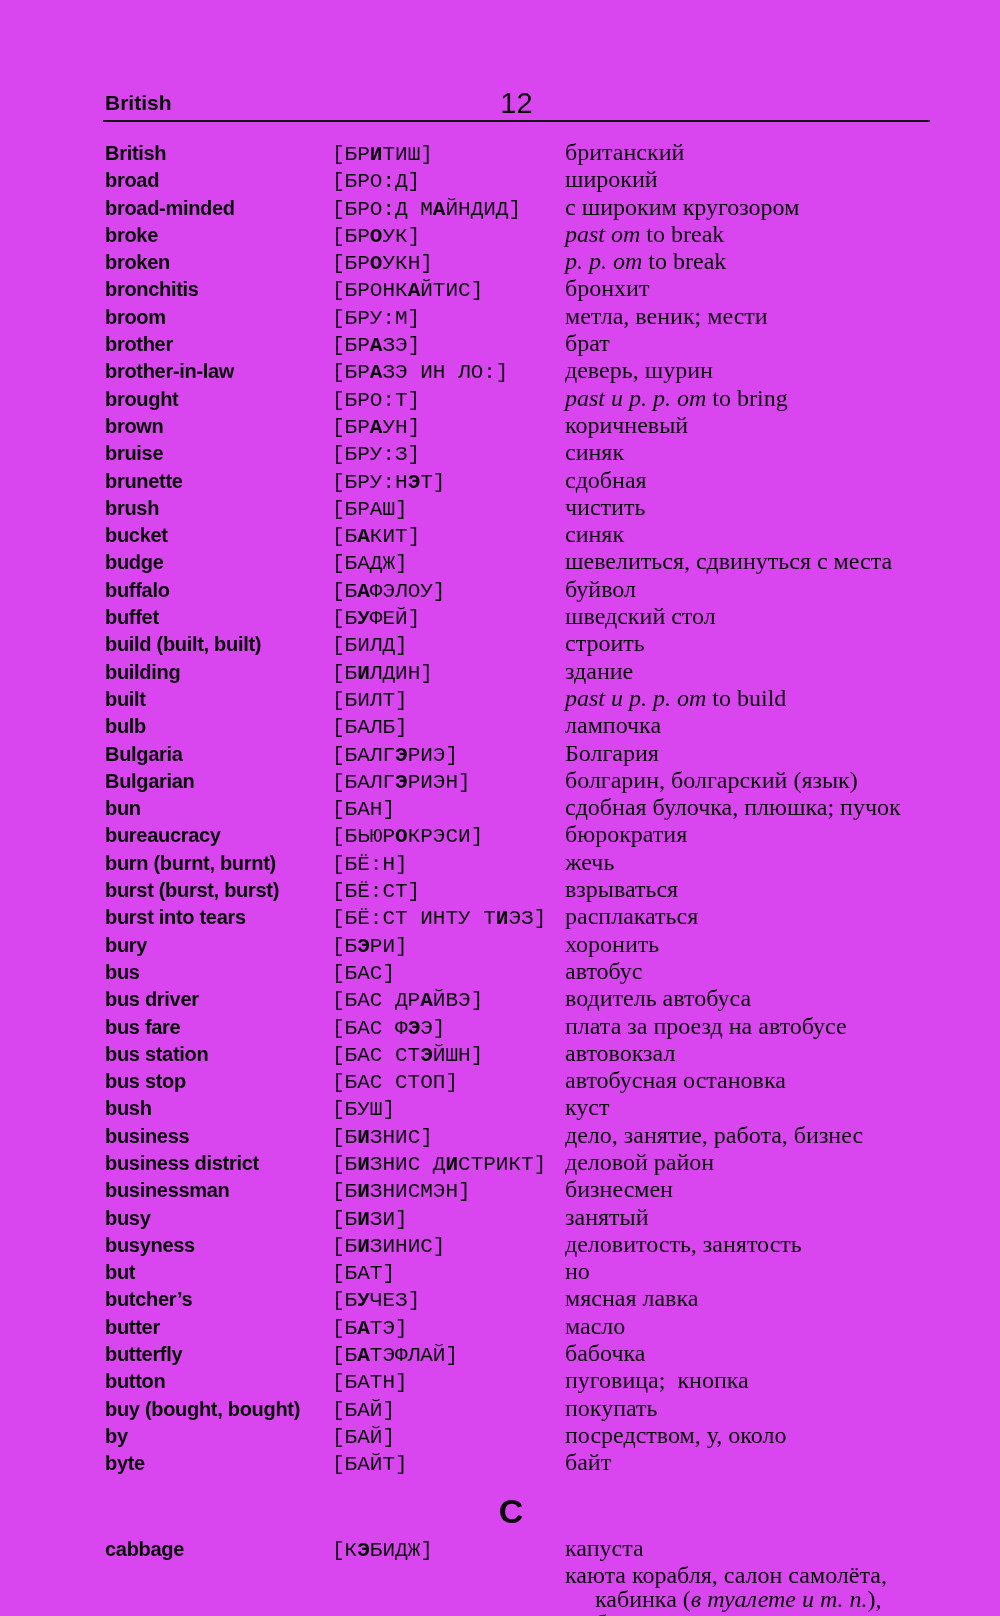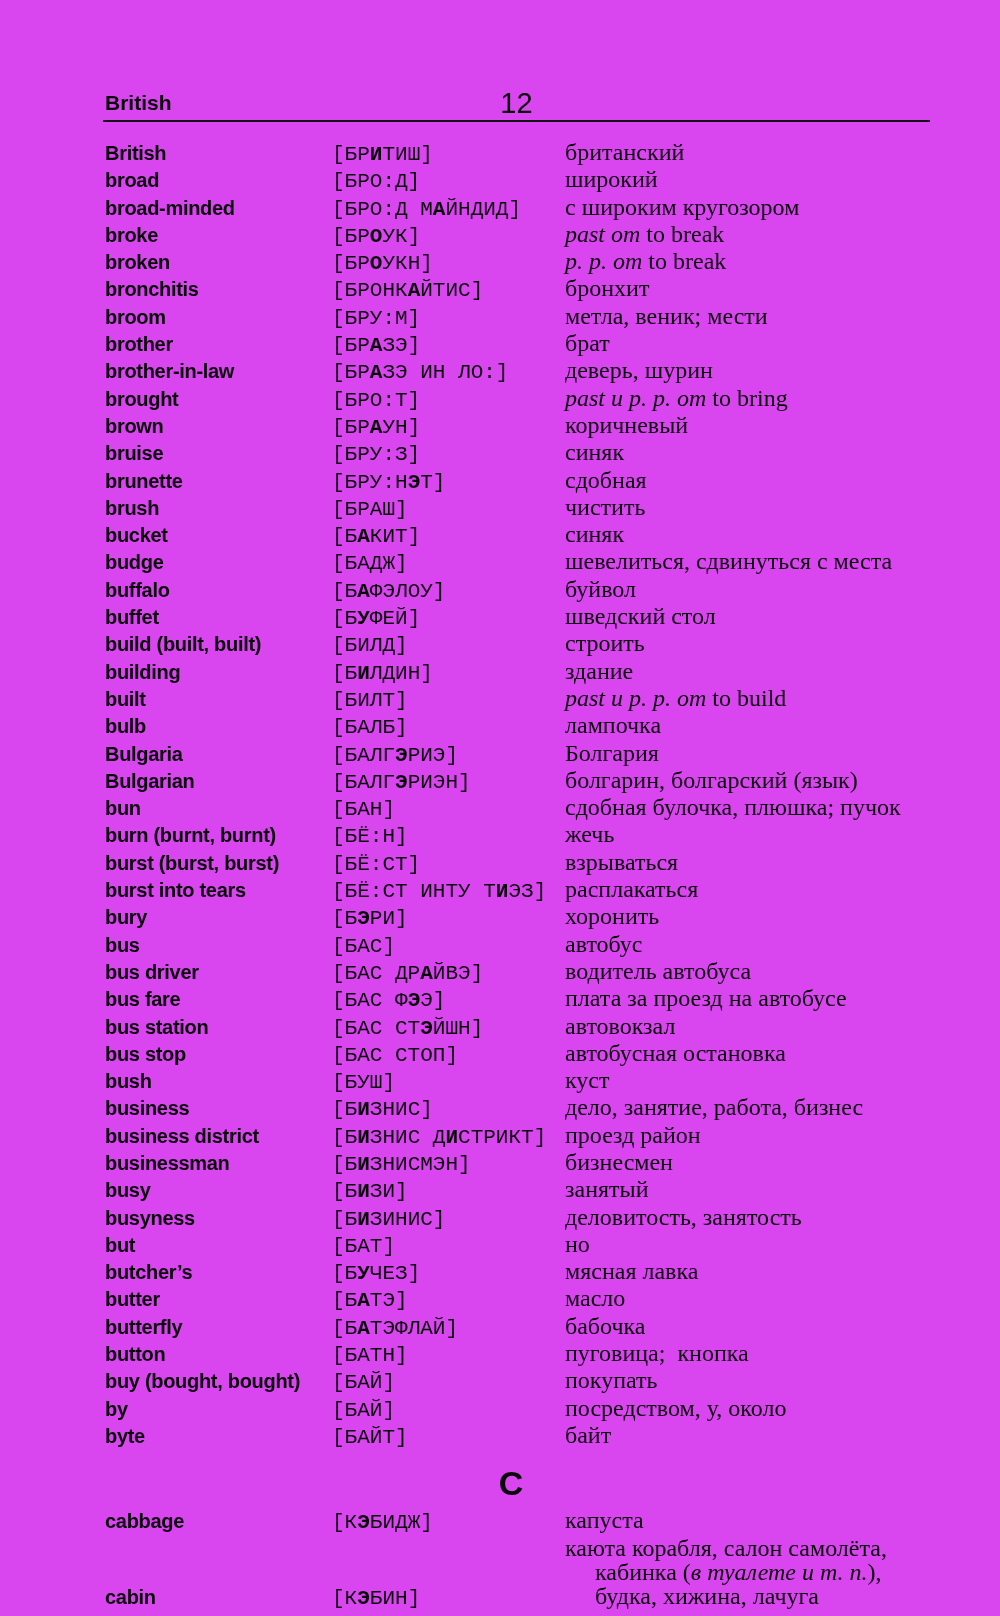--- a/index.html
+++ b/index.html
@@ -127,32 +127,33 @@
       <div class="row"><span class="word">budge</span><span class="transcription">[БАДЖ]</span><span class="translation">шевелиться, сдвинуться с места</span></div>
       <div class="row"><span class="word">buffalo</span><span class="transcription">[Б<b>А</b>ФЭЛОУ]</span><span class="translation">буйвол</span></div>
       <div class="row"><span class="word">buffet</span><span class="transcription">[Б<b>У</b>ФЕЙ]</span><span class="translation">шведский стол</span></div>
       <div class="row"><span class="word">build (built, built)</span><span class="transcription">[БИЛД]</span><span class="translation">строить</span></div>
       <div class="row"><span class="word">building</span><span class="transcription">[Б<b>И</b>ЛДИН]</span><span class="translation">здание</span></div>
       <div class="row"><span class="word">built</span><span class="transcription">[БИЛТ]</span><span class="translation"><i>past и p. p. от</i> to build</span></div>
       <div class="row"><span class="word">bulb</span><span class="transcription">[БАЛБ]</span><span class="translation">лампочка</span></div>
       <div class="row"><span class="word">Bulgaria</span><span class="transcription">[БАЛГ<b>Э</b>РИЭ]</span><span class="translation">Болгария</span></div>
       <div class="row"><span class="word">Bulgarian</span><span class="transcription">[БАЛГ<b>Э</b>РИЭН]</span><span class="translation">болгарин, болгарский (язык)</span></div>
       <div class="row"><span class="word">bun</span><span class="transcription">[БАН]</span><span class="translation">сдобная булочка, плюшка; пучок</span></div>
+      <div class="row"><span class="word">bureaucracy</span><span class="transcription">[БЬЮР<b>О</b>КРЭСИ]</span><span class="translation">бюрократия</span></div>
       <div class="row"><span class="word">burn (burnt, burnt)</span><span class="transcription">[БЁ:Н]</span><span class="translation">жечь</span></div>
       <div class="row"><span class="word">burst (burst, burst)</span><span class="transcription">[БЁ:СТ]</span><span class="translation">взрываться</span></div>
       <div class="row"><span class="word">burst into tears</span><span class="transcription">[БЁ:СТ ИНТУ Т<b>И</b>ЭЗ]</span><span class="translation">расплакаться</span></div>
       <div class="row"><span class="word">bury</span><span class="transcription">[Б<b>Э</b>РИ]</span><span class="translation">хоронить</span></div>
       <div class="row"><span class="word">bus</span><span class="transcription">[БАС]</span><span class="translation">автобус</span></div>
       <div class="row"><span class="word">bus driver</span><span class="transcription">[БАС ДР<b>А</b>ЙВЭ]</span><span class="translation">водитель автобуса</span></div>
       <div class="row"><span class="word">bus fare</span><span class="transcription">[БАС Ф<b>Э</b>Э]</span><span class="translation">плата за проезд на автобусе</span></div>
       <div class="row"><span class="word">bus station</span><span class="transcription">[БАС СТ<b>Э</b>ЙШН]</span><span class="translation">автовокзал</span></div>
       <div class="row"><span class="word">bus stop</span><span class="transcription">[БАС СТОП]</span><span class="translation">автобусная остановка</span></div>
       <div class="row"><span class="word">bush</span><span class="transcription">[БУШ]</span><span class="translation">куст</span></div>
       <div class="row"><span class="word">business</span><span class="transcription">[Б<b>И</b>ЗНИС]</span><span class="translation">дело, занятие, работа, бизнес</span></div>
-      <div class="row"><span class="word">business district</span><span class="transcription">[Б<b>И</b>ЗНИС Д<b>И</b>СТРИКТ]</span><span class="translation">проезд район</span></div>
+      <div class="row"><span class="word">business district</span><span class="transcription">[Б<b>И</b>ЗНИС Д<b>И</b>СТРИКТ]</span><span class="translation">деловой район</span></div>
       <div class="row"><span class="word">businessman</span><span class="transcription">[Б<b>И</b>ЗНИСМЭН]</span><span class="translation">бизнесмен</span></div>
       <div class="row"><span class="word">busy</span><span class="transcription">[Б<b>И</b>ЗИ]</span><span class="translation">занятый</span></div>
       <div class="row"><span class="word">busyness</span><span class="transcription">[Б<b>И</b>ЗИНИС]</span><span class="translation">деловитость, занятость</span></div>
       <div class="row"><span class="word">but</span><span class="transcription">[БАТ]</span><span class="translation">но</span></div>
       <div class="row"><span class="word">butcher’s</span><span class="transcription">[Б<b>У</b>ЧЕЗ]</span><span class="translation">мясная лавка</span></div>
       <div class="row"><span class="word">butter</span><span class="transcription">[Б<b>А</b>ТЭ]</span><span class="translation">масло</span></div>
       <div class="row"><span class="word">butterfly</span><span class="transcription">[Б<b>А</b>ТЭФЛАЙ]</span><span class="translation">бабочка</span></div>
       <div class="row"><span class="word">button</span><span class="transcription">[БАТН]</span><span class="translation">пуговица;&nbsp; кнопка</span></div>
       <div class="row"><span class="word">buy (bought, bought)</span><span class="transcription">[БАЙ]</span><span class="translation">покупать</span></div>
       <div class="row"><span class="word">by</span><span class="transcription">[БАЙ]</span><span class="translation">посредством, у, около</span></div>

